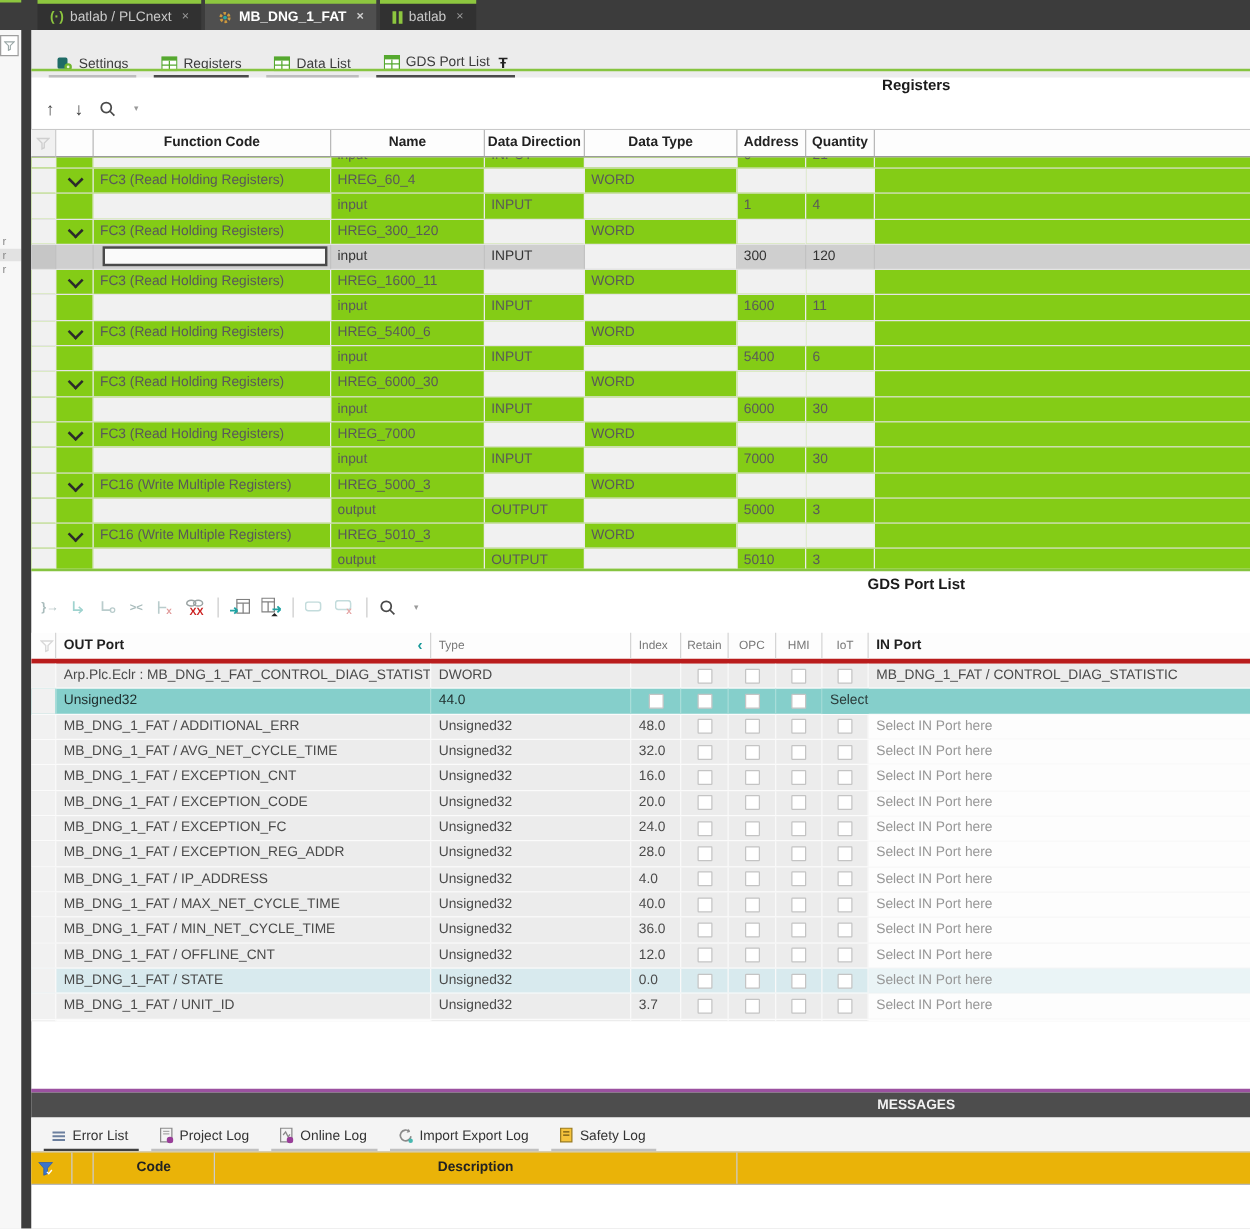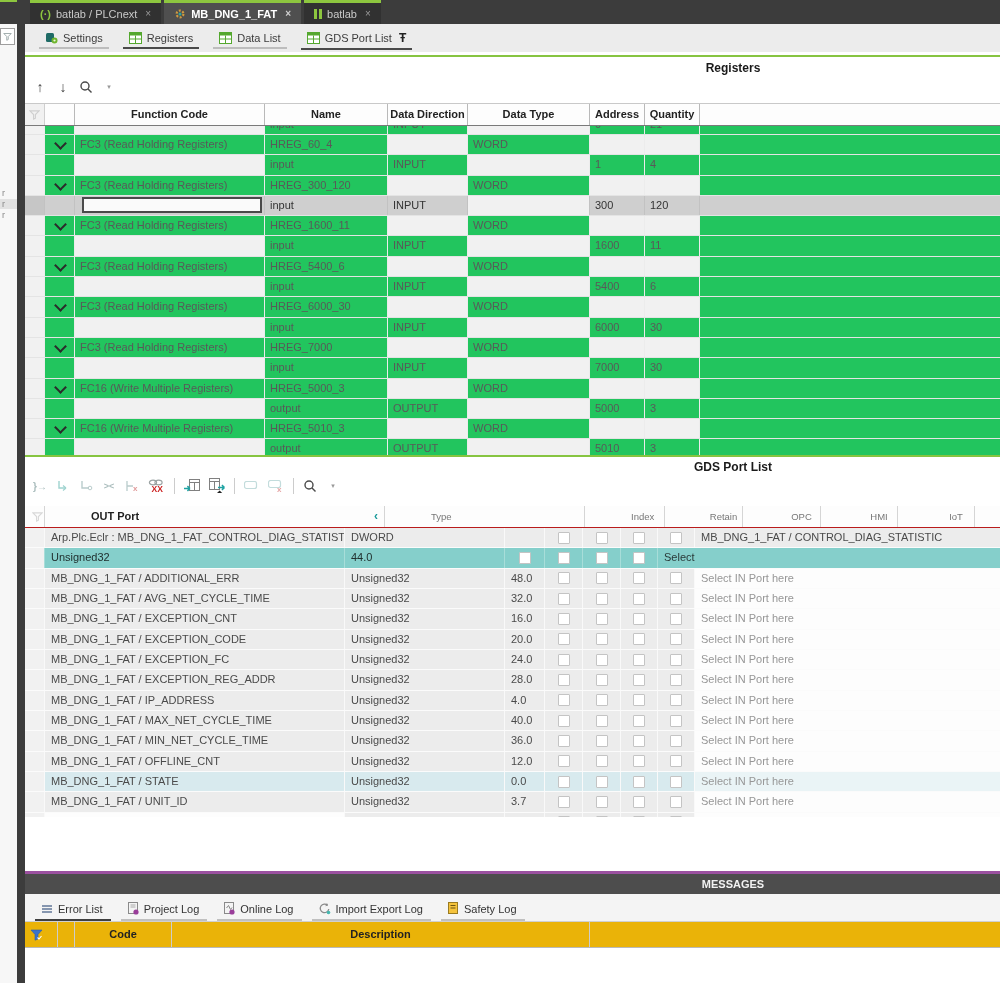--- a/index.html
+++ b/index.html
@@ -13,22 +13,22 @@
   .green-sliver{left:0;top:0;width:17px;height:2px;background:#8dc63f;}
   .tabs{position:absolute;left:30px;top:0;height:24px;display:flex;}
   .tab{display:flex;align-items:center;gap:5px;padding:0 10px;margin-right:3px;
        background:#313131;border-top:3px solid #8dc63f;height:21px;
        color:#c9c9c9;font-size:11px;cursor:default;}
   .tab.active{background:#4f4f4f;color:#ffffff;font-weight:bold;}
   .tab .close{color:#9a9a9a;font-size:10px;margin-left:3px;}
   .tab.active .close{color:#cfcfcf;}
 
   
-  .subbar{left:25px;top:24px;width:975px;height:28px;background:#ececec;
-          display:flex;align-items:center;padding-left:14px;box-sizing:border-box;}
+  .subbar{left:25px;top:24px;width:975px;height:38px;background:#ececec;
+          display:flex;align-items:flex-end;padding-left:14px;box-sizing:border-box;}
   .subtab{display:inline-flex;align-items:center;gap:5px;font-size:11px;color:#3c3c3c;
           padding:4px 6px 3px 6px;margin-right:14px;border-bottom:2px solid #bdbdbd;}
   .subtab.active{border-bottom:2px solid #4a4a4a;}
   .pin{font-size:12px;font-weight:bold;color:#222;margin-left:2px;}
 
   .hline-green{left:25px;width:975px;height:2px;background:#86c440;}
   .section-title{font-size:12px;font-weight:bold;color:#1a1a1a;text-align:center;width:200px;}
 
   
   .leftstrip{left:0;top:24px;width:17px;height:959px;background:#f7f7f7;overflow:hidden;}
@@ -50,37 +50,37 @@
   .reg-cols{grid-template-columns:20px 30px 190px 123px 80px 122px 55px 55px 1fr;}
   .gds-cols{grid-template-columns:20px 300px 160px 40px 38px 38px 37px 37px 1fr;}
   .msg-cols{grid-template-columns:33px 17px 97px 418px 1fr;}
 
   
   .reg-head{height:21px;background:#fdfdfd;border-top:1px solid #c9c9c9;border-bottom:1px solid #7a7a7a;}
   .reg-head>div{font-size:11px;font-weight:bold;color:#222;text-align:center;line-height:21px;
                 border-right:1px solid #b9b9b9;overflow:hidden;}
   .reg-head>div:first-child{background:#f1f1f1;border-right:1px solid #cfcfcf;}
   .reg-head>div:last-child{border-right:none;}
-  .reg-row{height:19.3px;border-bottom:1px solid #e4e4e4;background:#22c55e;}
+  .reg-row{height:19.3px;border-bottom:1px solid #e4e4e4;background:#84cc16;}
   .reg-row>div{font-size:11px;color:#595959;line-height:19.3px;padding-left:5px;
                border-right:1px solid #ececec;overflow:hidden;white-space:nowrap;box-sizing:border-box;}
   .reg-row>div:last-child{border-right:none;}
   .reg-row>div.c-filter{background:#f1f1f1;padding-left:0;}
   .reg-row>div.disabled{background:#f1f1f1;}
   .reg-row.selected{background:#cfcfcf;}
   .reg-row.selected>div{border-right-color:#c2c2c2;color:#333;}
   .reg-row.selected>div.c-filter{background:#c6c6c6;}
   .reg-row.partial{height:8px;overflow:hidden;}
   .reg-row.partial>div>span{position:relative;top:-11px;display:inline-block;}
   .chev{width:7px;height:7px;border-right:2px solid #2b2b2b;border-bottom:2px solid #2b2b2b;
         transform:rotate(45deg);display:inline-block;margin:4px 0 0 6px;}
   .focusbox{margin:1px 2px;border:2px solid #4a4a4a;background:#fafafa;height:12.5px;line-height:12.5px;}
 
   
-  .gds-head{height:21px;background:#fdfdfd;border-bottom:1px solid #b91c1c;gap:40px;}
+  .gds-head{height:21px;background:#fdfdfd;border-bottom:4px solid #b91c1c;}
   .gds-head>div{font-size:9.5px;color:#777;line-height:21px;padding-left:6px;
                 border-right:1px solid #d5d5d5;overflow:hidden;white-space:nowrap;box-sizing:border-box;}
   .gds-head>div:last-child{border-right:none;}
   .gds-head .big{font-size:11px;font-weight:bold;color:#1f1f1f;}
   .gds-head .ctr{text-align:center;padding-left:0;}
   .gds-head .collapse{float:right;color:#199a9a;font-weight:bold;font-size:12px;margin-right:6px;}
   .gds-row{height:19.35px;border-bottom:1px solid #fbfbfb;background:#ececec;}
   .gds-row>div{font-size:11px;color:#4a4a4a;line-height:19.35px;padding-left:6px;
                border-right:1px solid #f9f9f9;overflow:hidden;white-space:nowrap;box-sizing:border-box;}
   .gds-row>div:last-child{border-right:none;}

